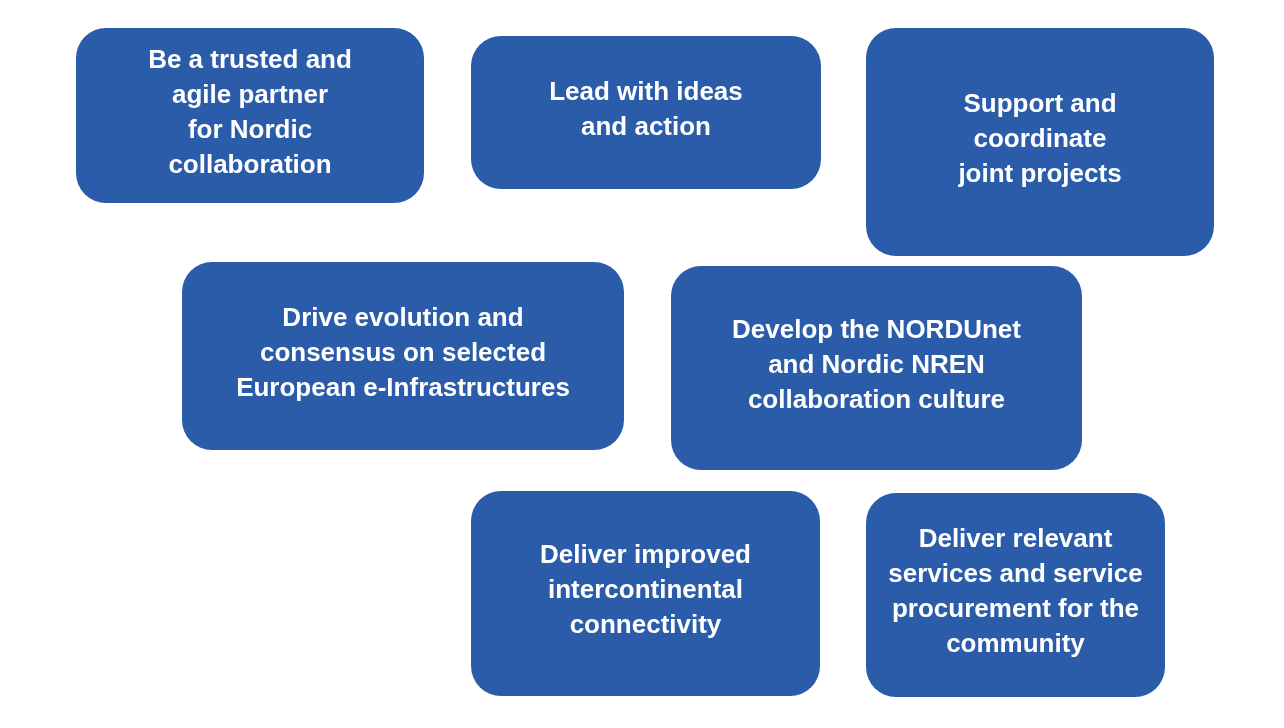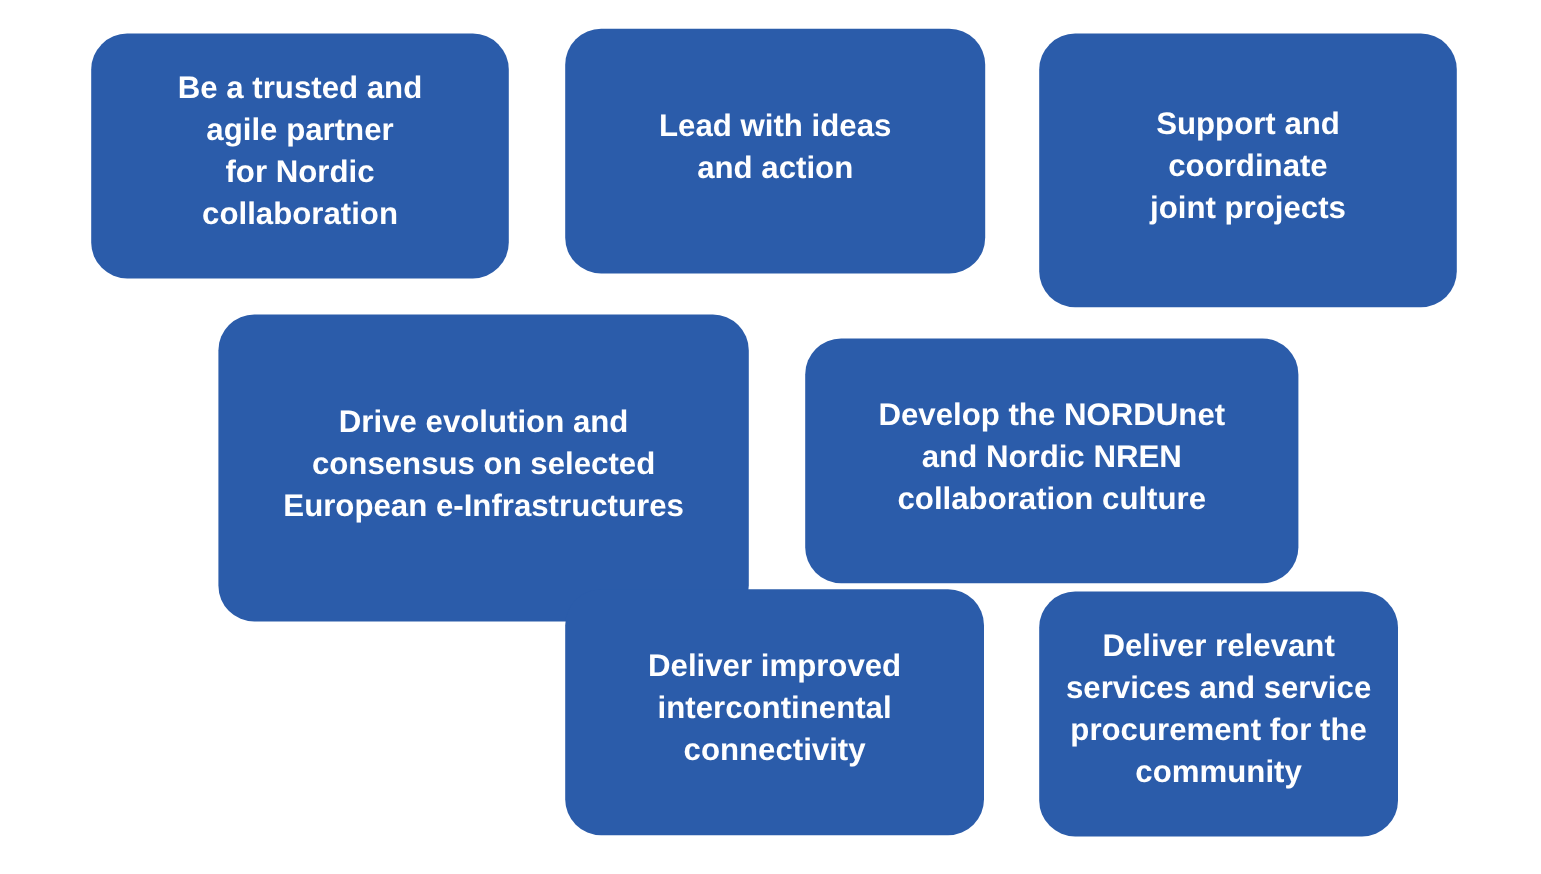--- a/index.html
+++ b/index.html
@@ -25,25 +25,25 @@
     text-align: center;
     color: #ffffff;
     font-weight: bold;
     font-size: 26px;
     line-height: 35px;
     white-space: pre-line;
     box-sizing: border-box;
     padding: 10px 14px 18px 14px;
   }
   
-  .b0 { left: 76px;  top: 28px;  width: 348px; height: 204px; }
-  .b1 { left: 471px; top: 24px;  width: 350px; height: 204px; }
+  .b0 { left: 76px;  top: 28px;  width: 348px; height: 175px; }
+  .b1 { left: 471px; top: 36px;  width: 350px; height: 153px; }
   .b2 { left: 866px; top: 28px;  width: 348px; height: 228px; }
-  .b3 { left: 182px; top: 262px; width: 442px; height: 256px; }
-  .b4 { left: 671px; top: 266px; width: 411px; height: 204px; margin-top: 16px; }
+  .b3 { left: 182px; top: 262px; width: 442px; height: 188px; }
+  .b4 { left: 671px; top: 266px; width: 411px; height: 204px; }
   .b5 { left: 78px;  top: 491px; width: 347px; height: 204px; }
   .b6 { left: 471px; top: 491px; width: 349px; height: 205px; }
   .b7 { left: 866px; top: 493px; width: 299px; height: 204px; }
 </style>
 </head>
 <body>
 
 <div class="canvas">
   <div class="goal-box b0">Be a trusted and
 agile partner

